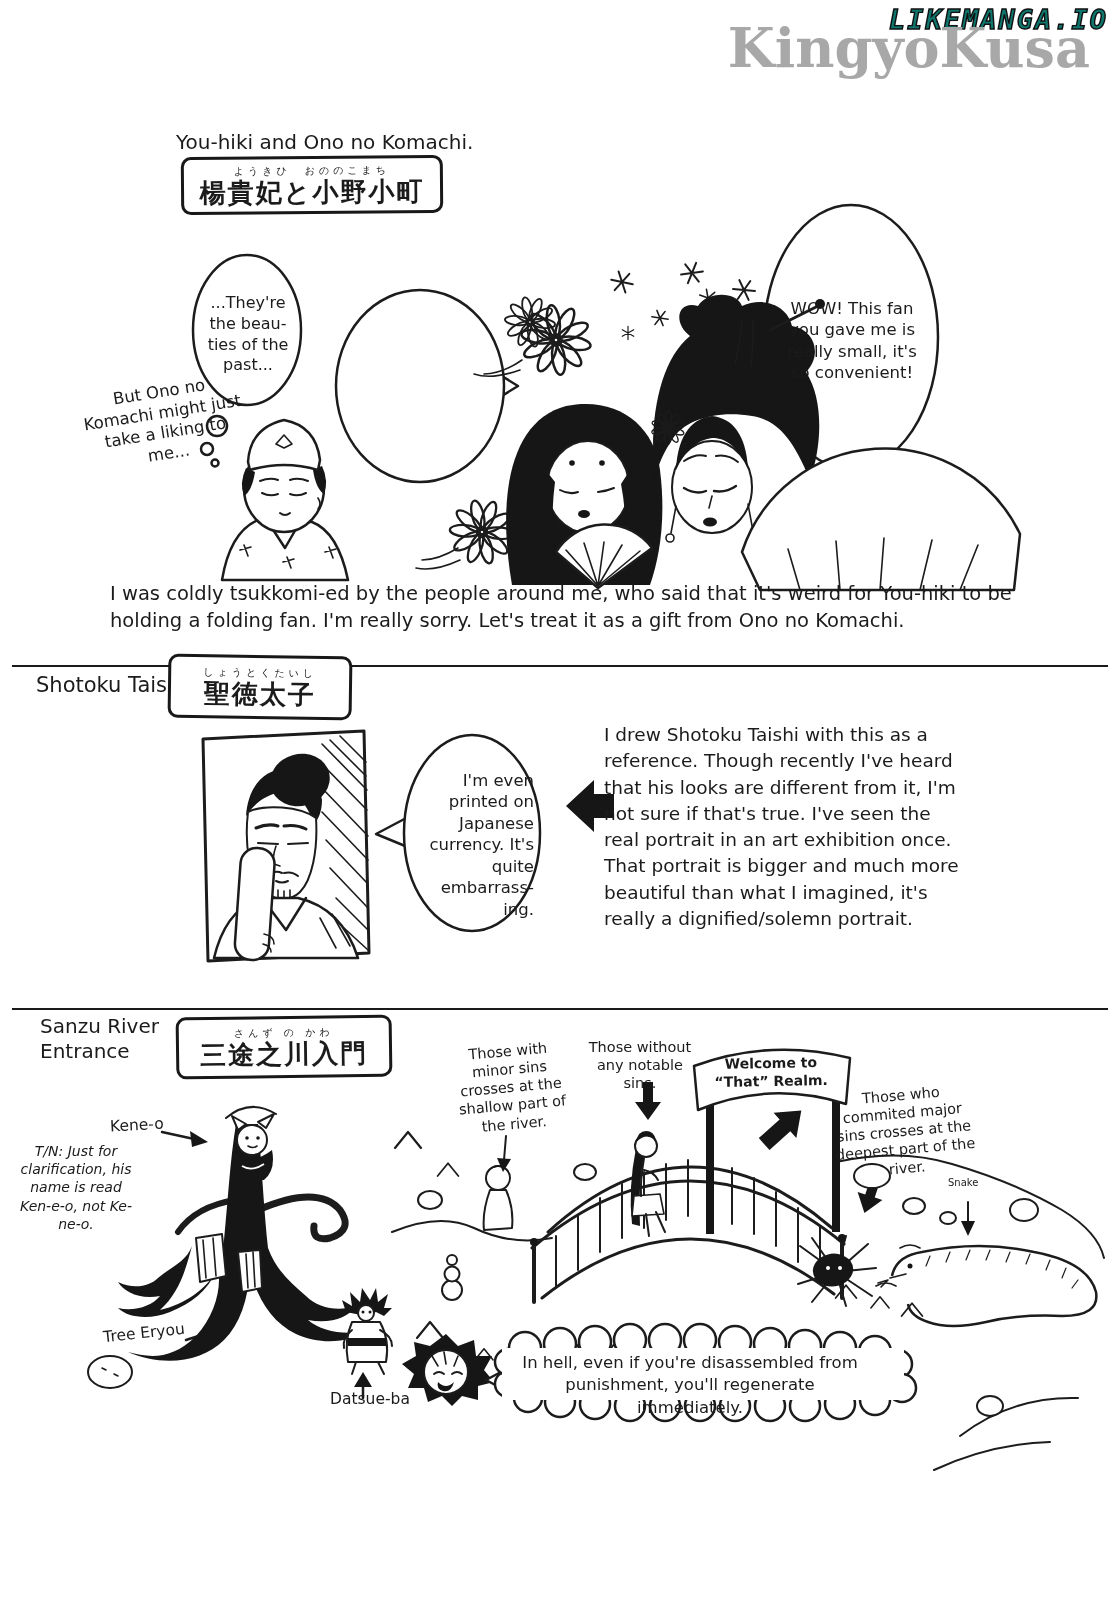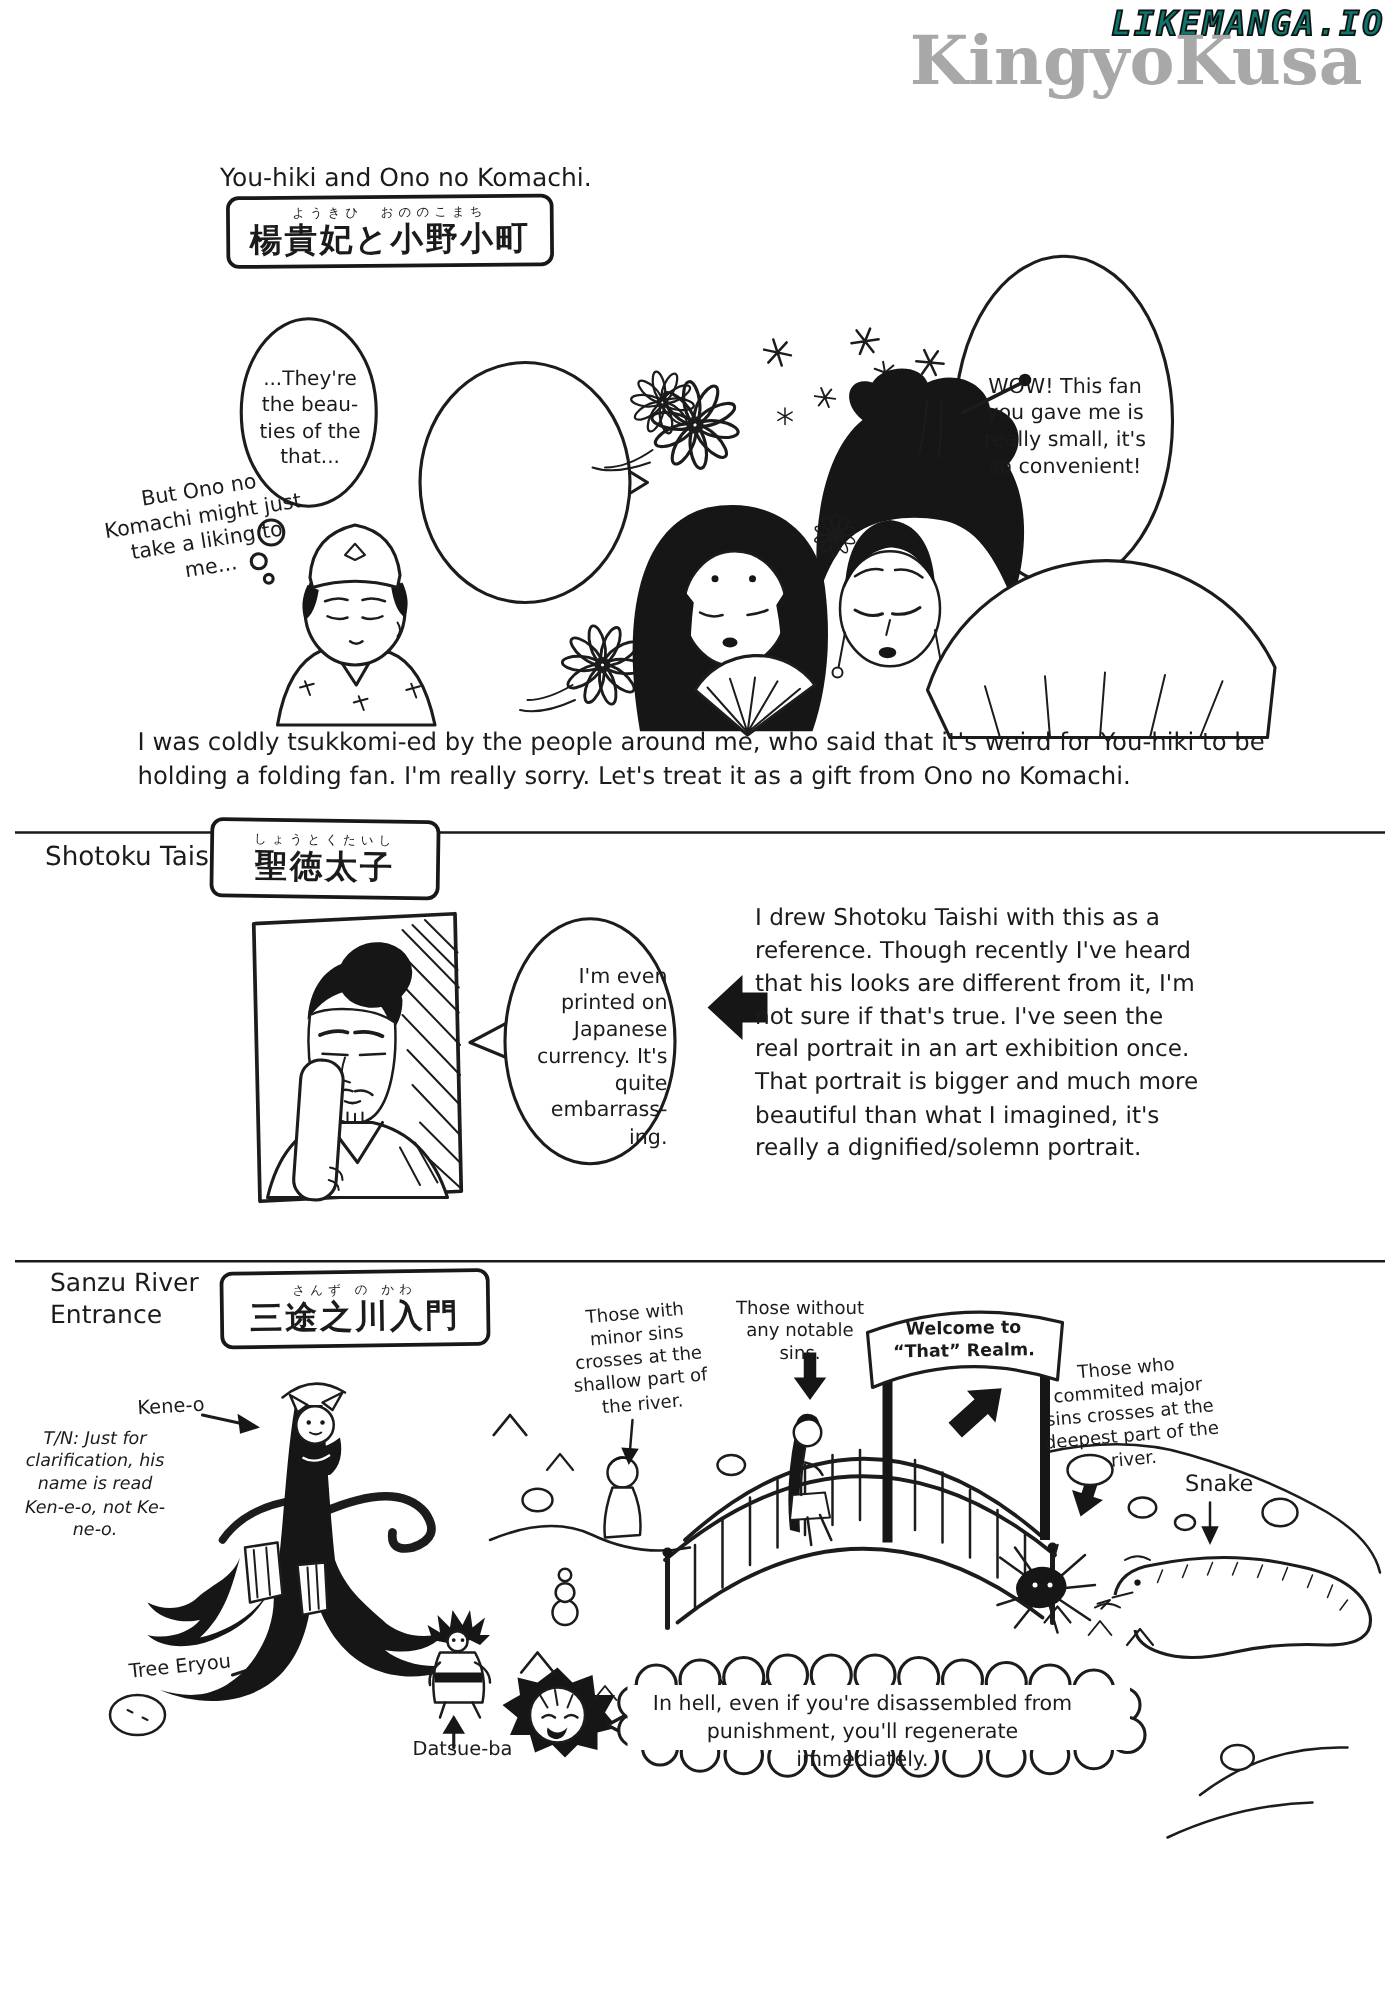--- a/index.html
+++ b/index.html
@@ -139,21 +139,21 @@
       <path class="ln thin" d="M712,496 l-3,12"></path>
       <ellipse class="fl" cx="710" cy="522" rx="7" ry="4.5"></ellipse>
       <path class="ln thin" d="M676,506 l-5,27 M748,504 l5,27"></path>
       <circle class="wh thin" cx="670" cy="538" r="4"></circle>
       <circle class="wh thin" cx="754" cy="536" r="4"></circle>
       <path class="wh" d="M760,590 L742,552 A150,150 0 0 1 1020,534 L1014,590 Z"></path>
       <path class="ln thin" d="M800,590 L788,549 M840,590 L836,541 M880,590 L884,538 M920,590 L932,540 M960,590 L978,545"></path>
     </g>
   </svg>
 
-  <div class="abs bubbletext" style="left:196px;top:293px;width:104px;font-size:16px;">...They're the beau-ties of the that...</div>
+  <div class="abs bubbletext" style="left:196px;top:293px;width:104px;font-size:16px;">...They're the beau-ties of the past...</div>
   <div class="abs note" style="left:80px;top:382px;width:168px;font-size:16.5px;transform:rotate(-9deg);">But Ono no Komachi might just take a liking to me...</div>
   <div class="abs bubbletext" style="left:781px;top:298px;width:142px;font-size:16.5px;">WOW! This fan you gave me is really small, it's so convenient!</div>
   <div class="abs ctr" style="left:110px;top:581px;width:905px;font-size:19.5px;line-height:1.38;">I was coldly tsukkomi-ed by the people around me, who said that it's weird for You-hiki to be holding a folding fan. I'm really sorry. Let's treat it as a gift from Ono no Komachi.</div>
 
   <div class="divider" style="top:665px;"></div>
 
   <div class="abs" style="left:36px;top:673px;font-size:21px;">Shotoku Taishi</div>
 
   <div class="abs jpbox" style="left:168px;top:655px;width:178px;height:58px;transform:rotate(0.8deg);">
     <span class="furi">しょうとくたいし</span>
@@ -386,20 +386,20 @@
           <circle class="wh" cx="508" cy="1362" r="13"></circle>
       </g>
       <rect x="502" y="1348" width="402" height="52" style="fill:#fff;"></rect>
     </g>
   </svg>
 
   <div class="abs note" style="left:450px;top:1042px;width:122px;font-size:14.5px;transform:rotate(-5deg);">Those with minor sins crosses at the shallow part of the river.</div>
   <div class="abs note" style="left:584px;top:1038px;width:112px;font-size:14.5px;">Those without any notable sins.</div>
   <div class="abs note" style="left:696px;top:1055px;width:150px;font-size:14px;transform:rotate(-1deg);font-weight:600;">Welcome to “That” Realm.</div>
   <div class="abs note" style="left:834px;top:1086px;width:140px;font-size:14.5px;transform:rotate(-5deg);">Those who commited major sins crosses at the deepest part of the river.</div>
-  <div class="abs" style="left:948px;top:1177px;font-size:18px;text-align:center;">Snake</div>
+  <div class="abs" style="left:948px;top:1177px;font-size:10px;text-align:center;">Snake</div>
   <div class="abs" style="left:110px;top:1116px;font-size:15.5px;transform:rotate(-3deg);">Kene-o</div>
   <div class="abs note" style="left:14px;top:1142px;width:124px;font-size:14px;font-style:italic;line-height:1.3;">T/N: Just for clarification, his name is read Ken-e-o, not Ke-ne-o.</div>
   <div class="abs" style="left:103px;top:1324px;font-size:15.5px;transform:rotate(-6deg);">Tree Eryou</div>
   <div class="abs" style="left:330px;top:1390px;font-size:15.5px;">Datsue-ba</div>
   <div class="abs bubbletext" style="left:512px;top:1352px;width:356px;font-size:16.5px;line-height:1.35;">In hell, even if you're disassembled from punishment, you'll regenerate immediately.</div>
 
 </div>
 
 </body></html>

